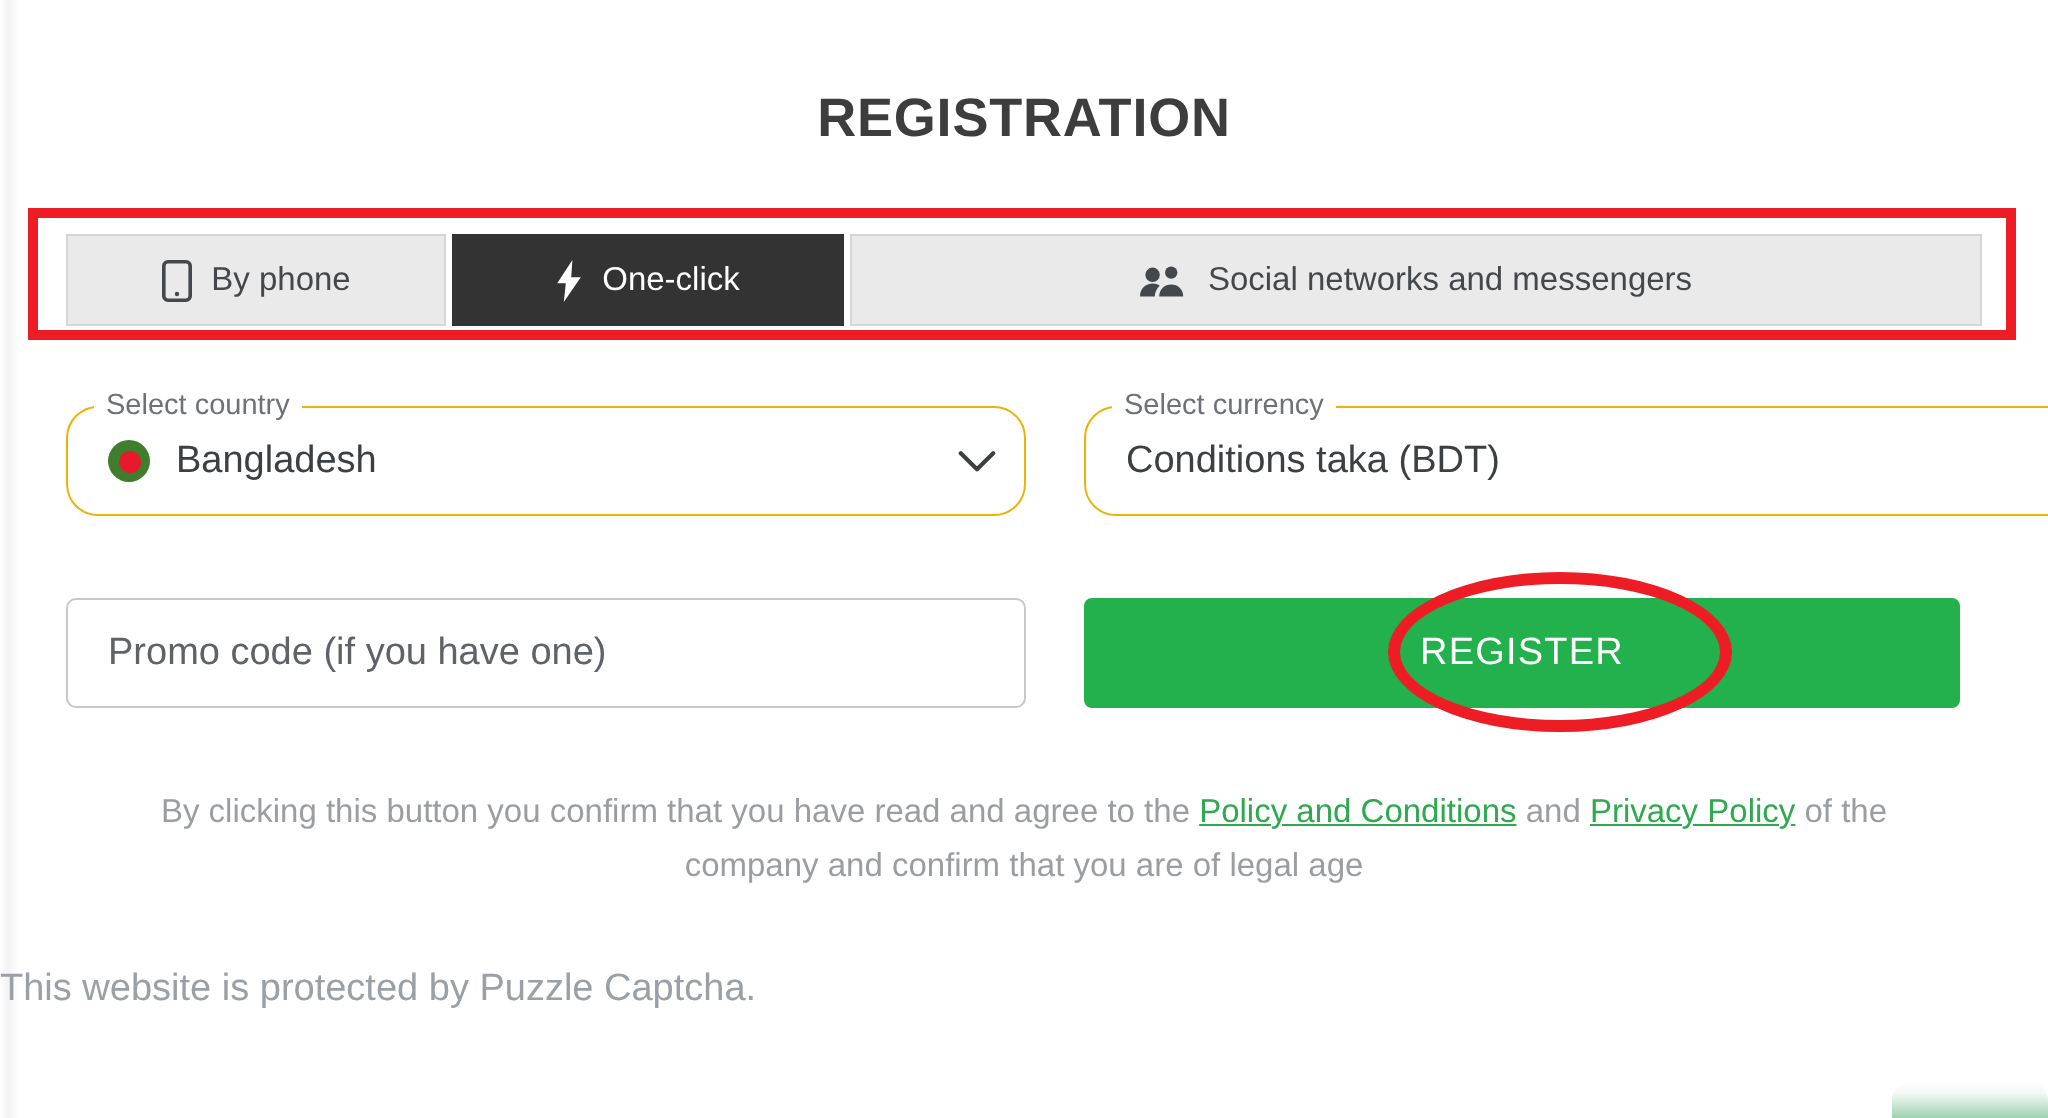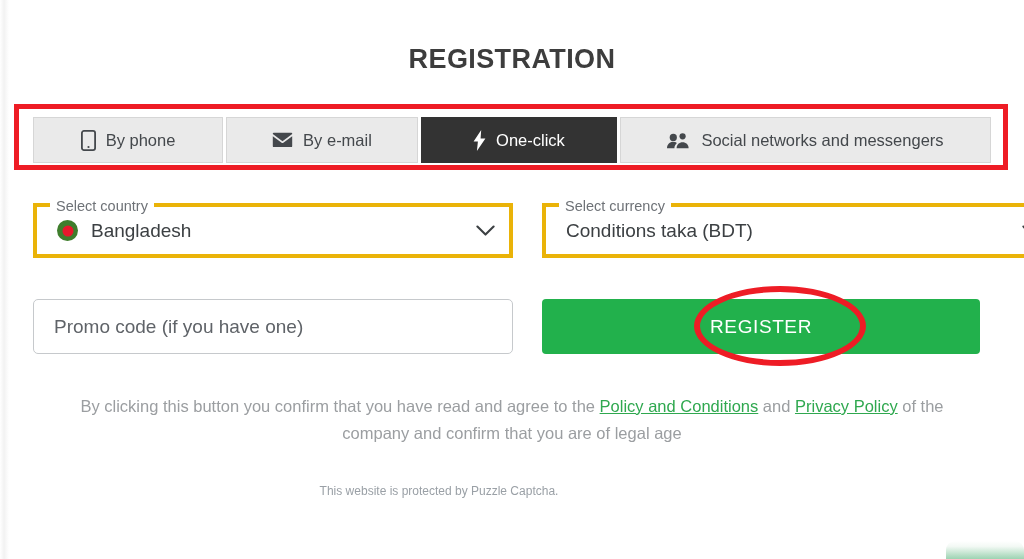--- a/index.html
+++ b/index.html
@@ -101,22 +101,22 @@
 
   .tab-phone  { width: 190px; }
   .tab-email  { width: 192px; }
   .tab-oneclick { width: 196px; }
   .tab-social { flex: 1 1 auto; }
 
   
   .field {
     position: absolute;
     height: 55px;
-    border: 4px solid #eab308;
-    border-radius: 0;
+    border: 1px solid #eab308;
+    border-radius: 16px;
     background: #ffffff;
     box-sizing: border-box;
     cursor: pointer;
   }
   .field-legend {
     position: absolute;
     top: -9px;
     left: 13px;
     padding: 0 6px;
     background: #ffffff;
@@ -238,22 +238,21 @@
   .legal a {
     color: #2fa84f;
     text-decoration: underline;
   }
 
   .captcha-note {
     position: absolute;
     left: 0;
     top: 484px;
     width: 878px;
-    text-align: center;
-    font-size: 12px;
+    font-size: 19px;
     color: #9aa0a6;
   }
 
   
   .edge-glyph-tr {
     position: absolute;
     right: 0;
     top: 11px;
     width: 6px;
     height: 30px;
@@ -291,29 +290,20 @@
     <div class="tab tab-phone">
       <span class="tab-icon">
         <svg width="15" height="21" viewBox="0 0 15 21" aria-hidden="true">
           <rect x="0.9" y="0.9" width="13.2" height="19.2" rx="2.1" fill="none" stroke="#44484c" stroke-width="1.8"></rect>
           <circle cx="7.5" cy="17" r="1.1" fill="#44484c"></circle>
         </svg>
       </span>
       <span class="tab-label">By phone</span>
     </div>
 
-    <div class="tab tab-email">
-      <span class="tab-icon">
-        <svg width="21" height="16" viewBox="0 0 21 16" aria-hidden="true">
-          <path d="M1.6 0.8h17.8c0.5 0 0.8 0.4 0.8 0.8v0.5L10.5 9.2 0.8 2.1V1.6c0-0.4 0.4-0.8 0.8-0.8z" fill="#44484c"></path>
-          <path d="M0.8 4.2l9.2 6.7c0.3 0.25 0.7 0.25 1 0l9.2-6.7v10c0 0.5-0.4 0.9-0.9 0.9H1.7c-0.5 0-0.9-0.4-0.9-0.9z" fill="#44484c"></path>
-        </svg>
-      </span>
-      <span class="tab-label">By e-mail</span>
-    </div>
 
     <div class="tab tab-oneclick active">
       <span class="tab-icon">
         <svg width="13" height="21" viewBox="0 0 13 21" aria-hidden="true">
           <path d="M8.2 0L0.6 11.6h4.3L3.9 21 12.4 8.6H7.6L8.2 0z" fill="#ffffff"></path>
         </svg>
       </span>
       <span class="tab-label">One-click</span>
     </div>
 

